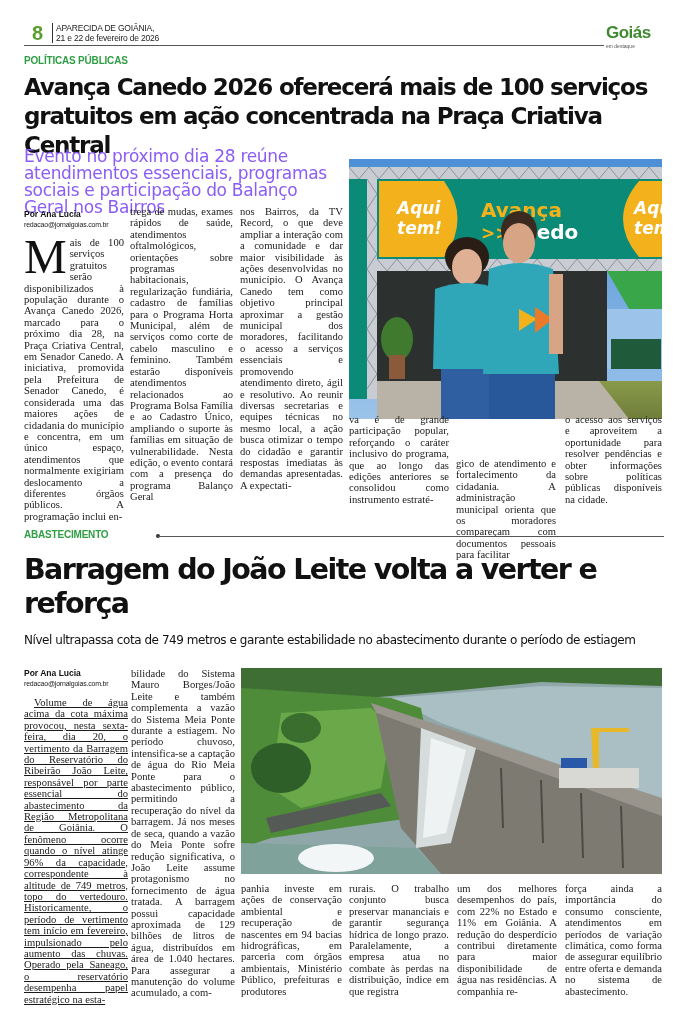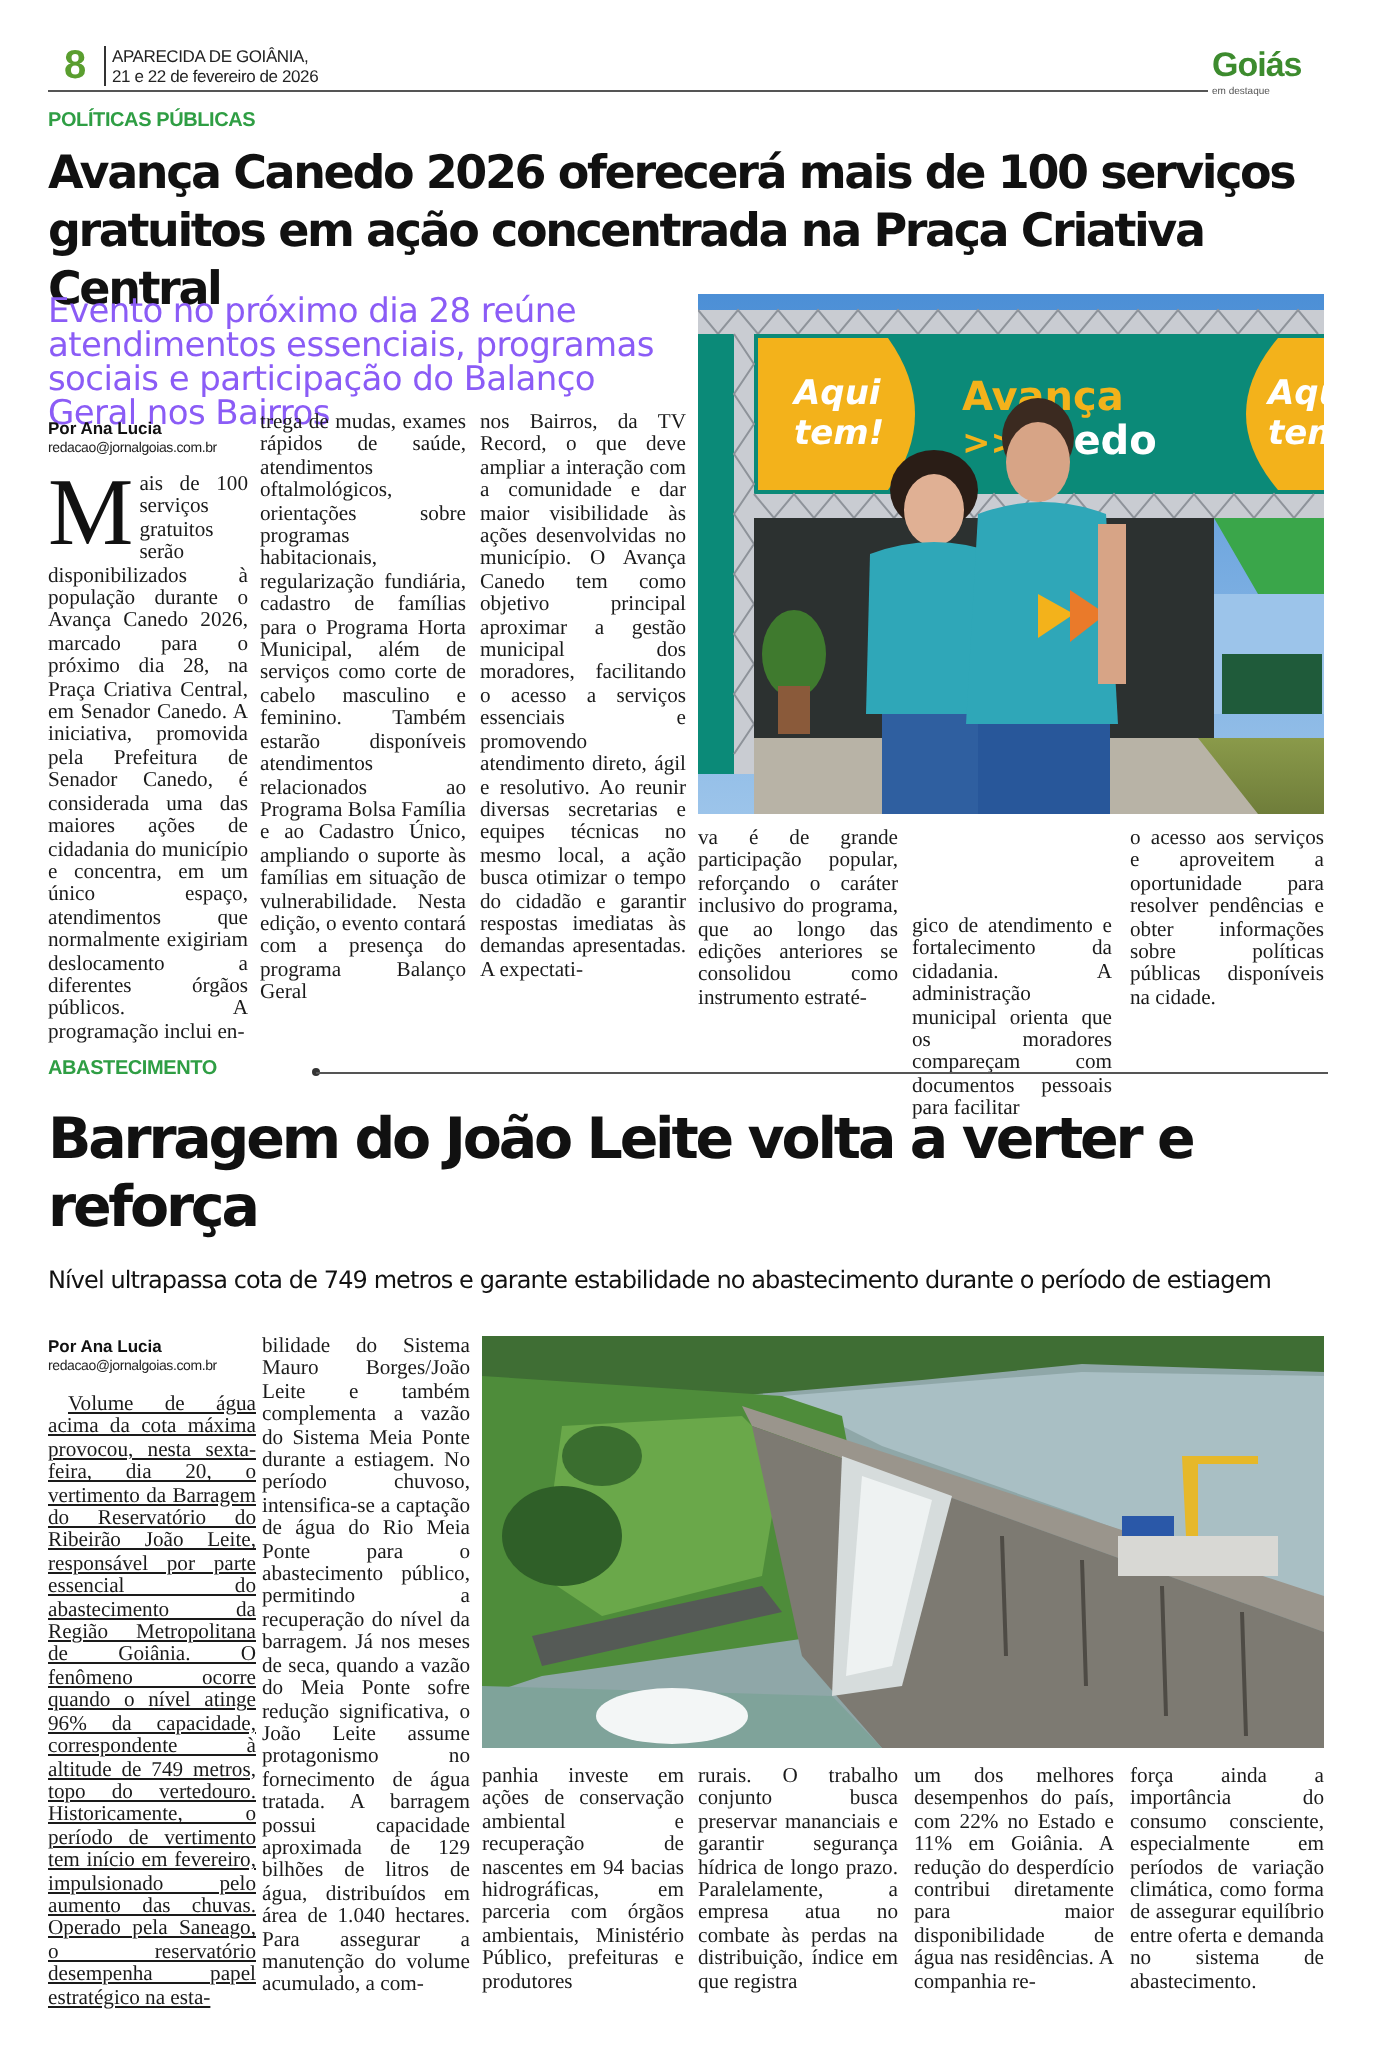--- a/index.html
+++ b/index.html
@@ -70,21 +70,21 @@
   <span class="email">redacao@jornalgoias.com.br</span>
 </div>
 
 <div class="col" style="left:24px; top:237px; width:100px;">
   <span class="dropcap">M</span>
   <span>ais de 100 serviços gratuitos serão disponibilizados à população durante o Avança Canedo 2026, marcado para o próximo dia 28, na Praça Criativa Central, em Senador Canedo. A iniciativa, promovida pela Prefeitura de Senador Canedo, é considerada uma das maiores ações de cidadania do município e concentra, em um único espaço, atendimentos que normalmente exigiriam deslocamento a diferentes órgãos públicos. A programação inclui en-</span>
 </div>
 <div class="col" style="left:130px; top:206px; width:103px;">trega de mudas, exames rápidos de saúde, atendimentos oftalmológicos, orientações sobre programas habitacionais, regularização fundiária, cadastro de famílias para o Programa Horta Municipal, além de serviços como corte de cabelo masculino e feminino. Também estarão disponíveis atendimentos relacionados ao Programa Bolsa Família e ao Cadastro Único, ampliando o suporte às famílias em situação de vulnerabilidade. Nesta edição, o evento contará com a presença do programa Balanço Geral</div>
 <div class="col" style="left:240px; top:206px; width:103px;">nos Bairros, da TV Record, o que deve ampliar a interação com a comunidade e dar maior visibilidade às ações desenvolvidas no município. O Avança Canedo tem como objetivo principal aproximar a gestão municipal dos moradores, facilitando o acesso a serviços essenciais e promovendo atendimento direto, ágil e resolutivo. Ao reunir diversas secretarias e equipes técnicas no mesmo local, a ação busca otimizar o tempo do cidadão e garantir respostas imediatas às demandas apresentadas. A expectati-</div>
 
-<div class="photo" style="left:349px; top:147px; width:313px; height:260px;">
+<div class="photo" style="left:349px; top:159px; width:313px; height:260px;">
   <svg width="313" height="260" viewBox="0 0 313 260">
     <defs>
       <linearGradient id="sky" x1="0" y1="0" x2="0" y2="1">
         <stop offset="0" stop-color="#4c8fd6"></stop>
         <stop offset="1" stop-color="#9cc4ea"></stop>
       </linearGradient>
       <linearGradient id="grass" x1="0" y1="0" x2="0" y2="1">
         <stop offset="0" stop-color="#8a9a4a"></stop>
         <stop offset="1" stop-color="#6f7d3a"></stop>
       </linearGradient>
@@ -197,13 +197,13 @@
     <path d="M260 100 L262 160" stroke="#4e4b45" stroke-width="2"></path>
     <path d="M300 112 L302 175" stroke="#4e4b45" stroke-width="2"></path>
     <path d="M340 125 L342 190" stroke="#4e4b45" stroke-width="2"></path>
     <path d="M380 138 L382 200" stroke="#4e4b45" stroke-width="2"></path>
   </svg>
 </div>
 
 <div class="col" style="left:241px; top:883px; width:101px;">panhia investe em ações de conservação ambiental e recuperação de nascentes em 94 bacias hidrográficas, em parceria com órgãos ambientais, Ministério Público, prefeituras e produtores</div>
 <div class="col" style="left:349px; top:883px; width:100px;">rurais. O trabalho conjunto busca preservar mananciais e garantir segurança hídrica de longo prazo. Paralelamente, a empresa atua no combate às perdas na distribuição, índice em que registra</div>
 <div class="col" style="left:457px; top:883px; width:100px;">um dos melhores desempenhos do país, com 22% no Estado e 11% em Goiânia. A redução do desperdício contribui diretamente para maior disponibilidade de água nas residências. A companhia re-</div>
-<div class="col" style="left:565px; top:883px; width:97px;">força ainda a importância do consumo consciente, especialmente em períodos de variação climática, como forma de assegurar equilíbrio entre oferta e demanda no sistema de abastecimento.</div>
+<div class="col" style="left:565px; top:883px; width:97px;">força ainda a importância do consumo consciente, atendimentos em períodos de variação climática, como forma de assegurar equilíbrio entre oferta e demanda no sistema de abastecimento.</div>
 
 </body></html>

